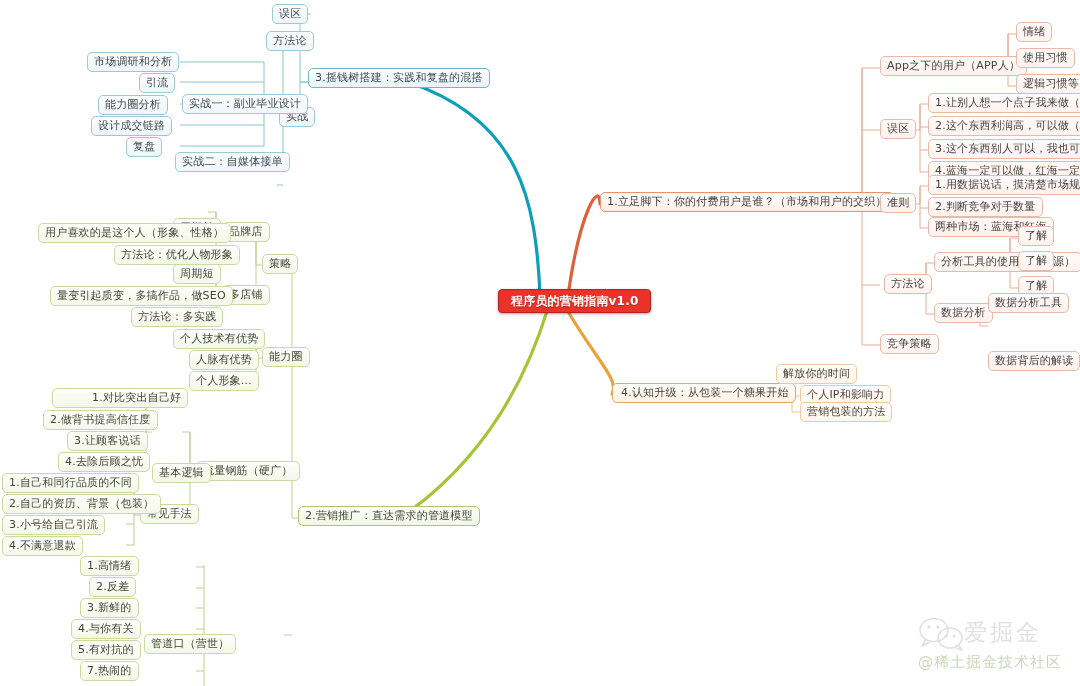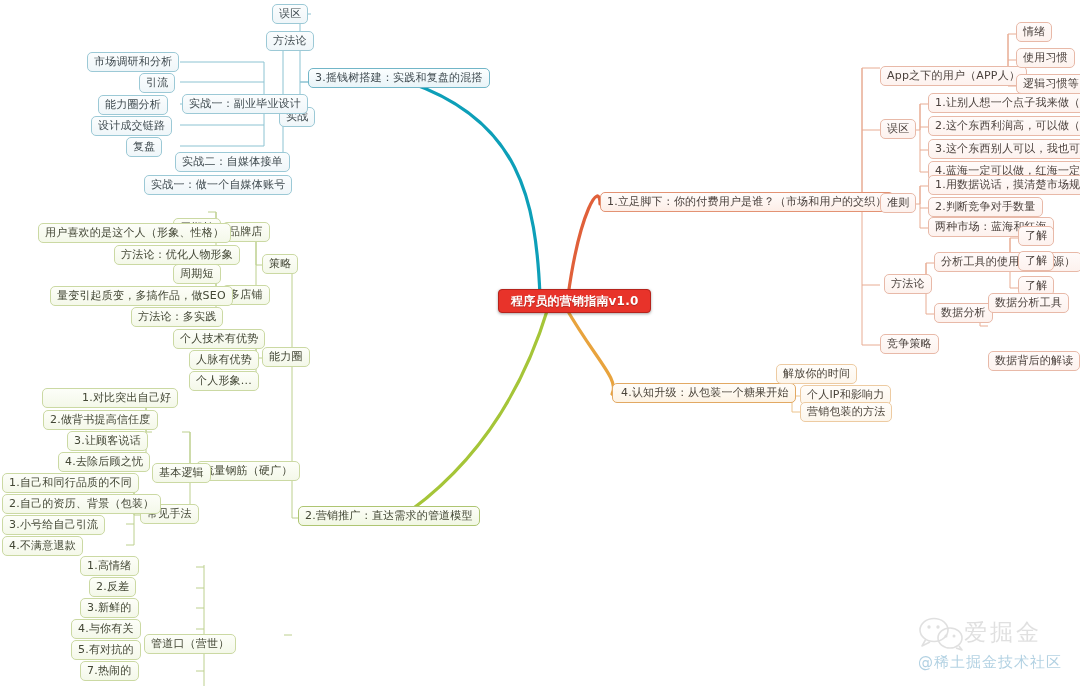--- a/index.html
+++ b/index.html
@@ -48,21 +48,21 @@
   .b4{border:1px solid #edcba2;background:linear-gradient(#fffdfa,#fdf6ec);color:#4a4339;}
   .b4.lvl1{border-color:#e2a963;background:linear-gradient(#fffdf9,#fdf3e4);}
 
   .wm{
     position:absolute;right:18px;bottom:14px;
     opacity:.30;color:#8c8c8c;text-align:center;
     pointer-events:none;user-select:none;
   }
   .wm-top{display:flex;align-items:flex-start;}
   .wm-name{font-size:23px;letter-spacing:3px;color:#9a9a9a;}
-  .wm-sub{font-size:15px;letter-spacing:1px;margin-top:2px;color:#0369a1;}
+  .wm-sub{font-size:15px;letter-spacing:1px;margin-top:2px;color:#4d7c0f;}
 </style>
 </head>
 <body>
 
 <div id="canvas">
 
   <svg class="lines" viewBox="0 0 1080 686">
 
     <path d="M540,296 C536,200 520,120 408,82" fill="none" stroke="#0d9fb8" stroke-width="3.2" stroke-linecap="round"></path>
     <path d="M568,296 C580,210 600,180 600,204" fill="none" stroke="#e0603a" stroke-width="3.2" stroke-linecap="round"></path>
@@ -175,31 +175,30 @@
   <div class="node root" style="left:498px;top:289px;">程序员的营销指南v1.0</div>
 
   <div class="node b3 lvl1" style="left:308px;top:68px;">3.摇钱树搭建：实践和复盘的混搭</div>
 
   <div class="node b3" style="left:272px;top:4px;">误区</div>
   <div class="node b3" style="left:266px;top:31px;">方法论</div>
   <div class="node b3" style="left:279px;top:107px;">实战</div>
 
   <div class="node b3" style="left:182px;top:94px;">实战一：副业毕业设计</div>
   <div class="node b3" style="left:175px;top:152px;">实战二：自媒体接单</div>
-  <div class="node b3" style="left:144px;top:175px;">实战一：做一个自媒体账号</div>
 
   <div class="node b3" style="left:87px;top:52px;">市场调研和分析</div>
   <div class="node b3" style="left:139px;top:73px;">引流</div>
   <div class="node b3" style="left:98px;top:95px;">能力圈分析</div>
   <div class="node b3" style="left:91px;top:116px;">设计成交链路</div>
   <div class="node b3" style="left:126px;top:137px;">复盘</div>
 
   <div class="node b1 lvl1" style="left:600px;top:192px;">1.立足脚下：你的付费用户是谁？（市场和用户的交织）</div>
 
-  <div class="node b1" style="left:880px;top:66px;text-align:center;">App之下的用户（APP人）</div>
+  <div class="node b1" style="left:880px;top:56px;text-align:center;">App之下的用户（APP人）</div>
   <div class="node b1" style="left:1016px;top:22px;">情绪</div>
   <div class="node b1" style="left:1016px;top:48px;">使用习惯</div>
   <div class="node b1" style="left:1016px;top:74px;">逻辑习惯等</div>
 
   <div class="node b1" style="left:880px;top:119px;">误区</div>
   <div class="node b1" style="left:928px;top:93px;">1.让别人想一个点子我来做（懒人）</div>
   <div class="node b1" style="left:928px;top:116px;">2.这个东西利润高，可以做（小白）</div>
   <div class="node b1" style="left:928px;top:139px;">3.这个东西别人可以，我也可以搞（只看</div>
   <div class="node b1" style="left:928px;top:161px;">4.蓝海一定可以做，红海一定不可以做</div>
 
@@ -233,21 +232,21 @@
   <div class="node b2" style="left:50px;top:286px;">量变引起质变，多搞作品，做SEO</div>
   <div class="node b2" style="left:131px;top:307px;">方法论：多实践</div>
 
   <div class="node b2" style="left:262px;top:347px;">能力圈</div>
   <div class="node b2" style="left:173px;top:329px;">个人技术有优势</div>
   <div class="node b2" style="left:189px;top:350px;">人脉有优势</div>
   <div class="node b2" style="left:189px;top:371px;">个人形象...</div>
 
   <div class="node b2" style="left:196px;top:461px;">流量钢筋（硬广）</div>
   <div class="node b2" style="left:152px;top:421px;margin-top:42px;">基本逻辑</div>
-  <div class="node b2" style="left:42px;top:388px;padding-left:39px;">1.对比突出自己好</div>
+  <div class="node b2" style="left:52px;top:388px;padding-left:39px;">1.对比突出自己好</div>
   <div class="node b2" style="left:43px;top:410px;">2.做背书提高信任度</div>
   <div class="node b2" style="left:67px;top:431px;">3.让顾客说话</div>
   <div class="node b2" style="left:58px;top:452px;">4.去除后顾之忧</div>
 
   <div class="node b2" style="left:140px;top:504px;">常见手法</div>
   <div class="node b2" style="left:2px;top:473px;">1.自己和同行品质的不同</div>
   <div class="node b2" style="left:2px;top:494px;">2.自己的资历、背景（包装）</div>
   <div class="node b2" style="left:2px;top:515px;">3.小号给自己引流</div>
   <div class="node b2" style="left:2px;top:536px;">4.不满意退款</div>
 

